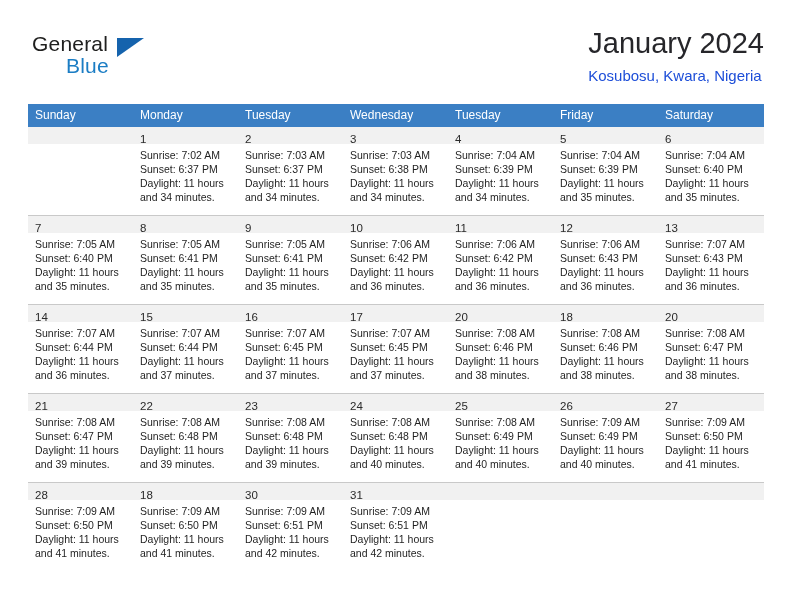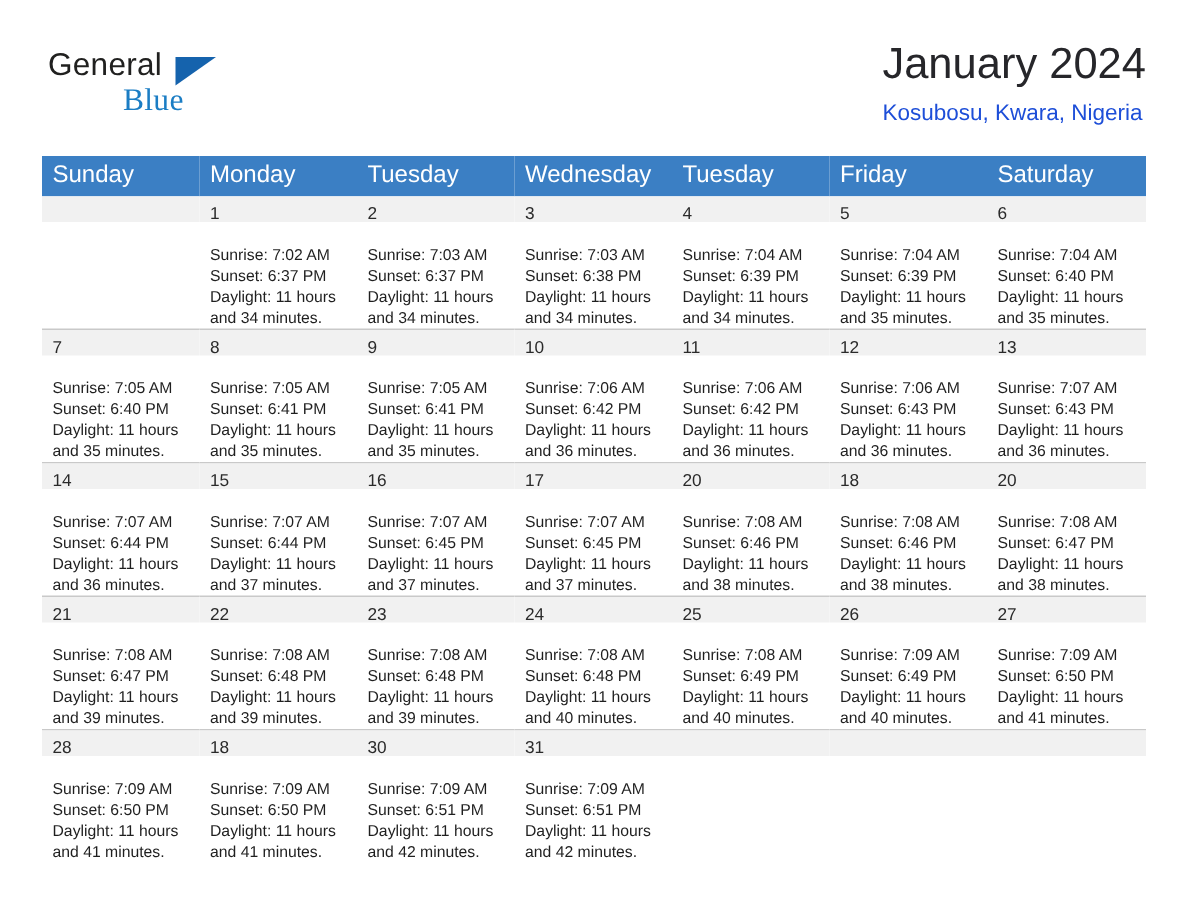--- a/index.html
+++ b/index.html
@@ -48,22 +48,21 @@
     color: #20201f;
     font-family: "Liberation Sans", sans-serif;
   }
   .brand-line2 {
     position: absolute;
     left: 34px;
     top: 22px;
     font-size: 21px;
     letter-spacing: 0.2px;
     color: #1b7dc4;
-    font-family: Liberation Serif, serif;
-    margin-left: 16px;
+    font-family: Liberation Sans, sans-serif;
   }
   .brand-tri {
     position: absolute;
     left: 85px;
     top: 6px;
     width: 0;
     height: 0;
     border-left: 27px solid #1563ad;
     border-bottom: 19px solid transparent;
   }
@@ -93,21 +92,21 @@
     left: 28px;
     top: 104px;
     width: 736px;
     border-collapse: collapse;
     table-layout: fixed;
   }
 
   .dow-row th {
     background: #3b7fc4;
     color: #ffffff;
-    font-size: 16px;
+    font-size: 12px;
     font-weight: normal;
     text-align: left;
     padding: 4px 0 5px 7px;
     height: 13px;
     border: none;
   }
 
   .week-row td {
     vertical-align: top;
     padding: 0;
@@ -134,21 +133,21 @@
     padding: 2px 0 0 7px;
     box-sizing: border-box;
   }
   .daynum {
     font-size: 11.5px;
     color: #2a2a2a;
     line-height: 13px;
   }
 
   .cell-body {
-    padding: 15px 6px 0 7px;
+    padding: 4px 6px 0 7px;
   }
   .cell-body div {
     font-size: 10.5px;
     line-height: 14px;
     color: #1f1f1f;
     white-space: nowrap;
   }
 </style>
 </head>
 <body>

